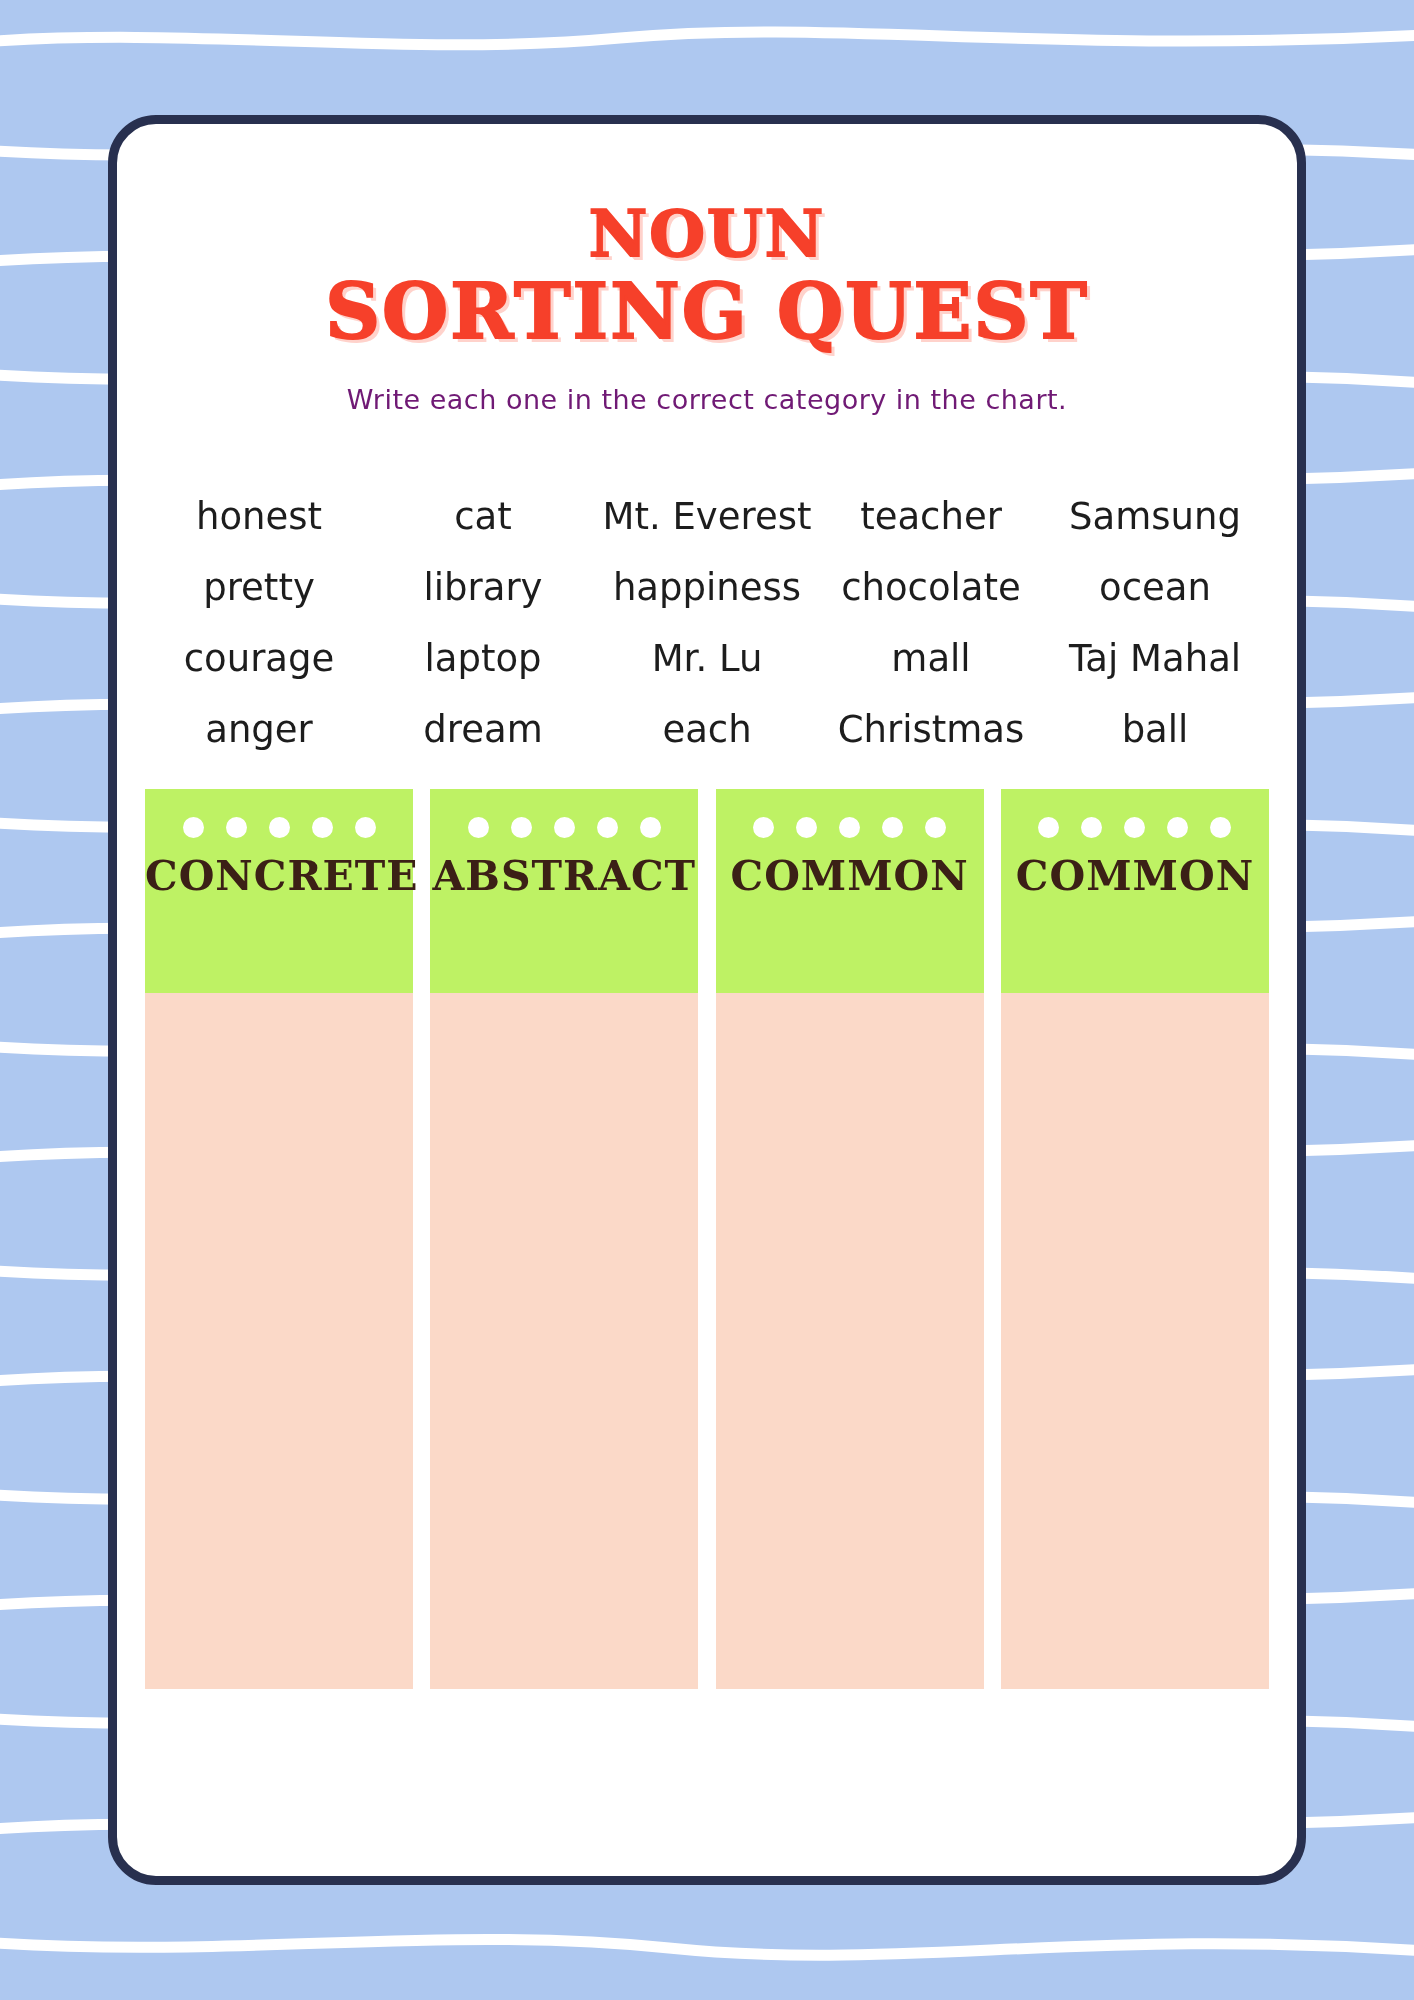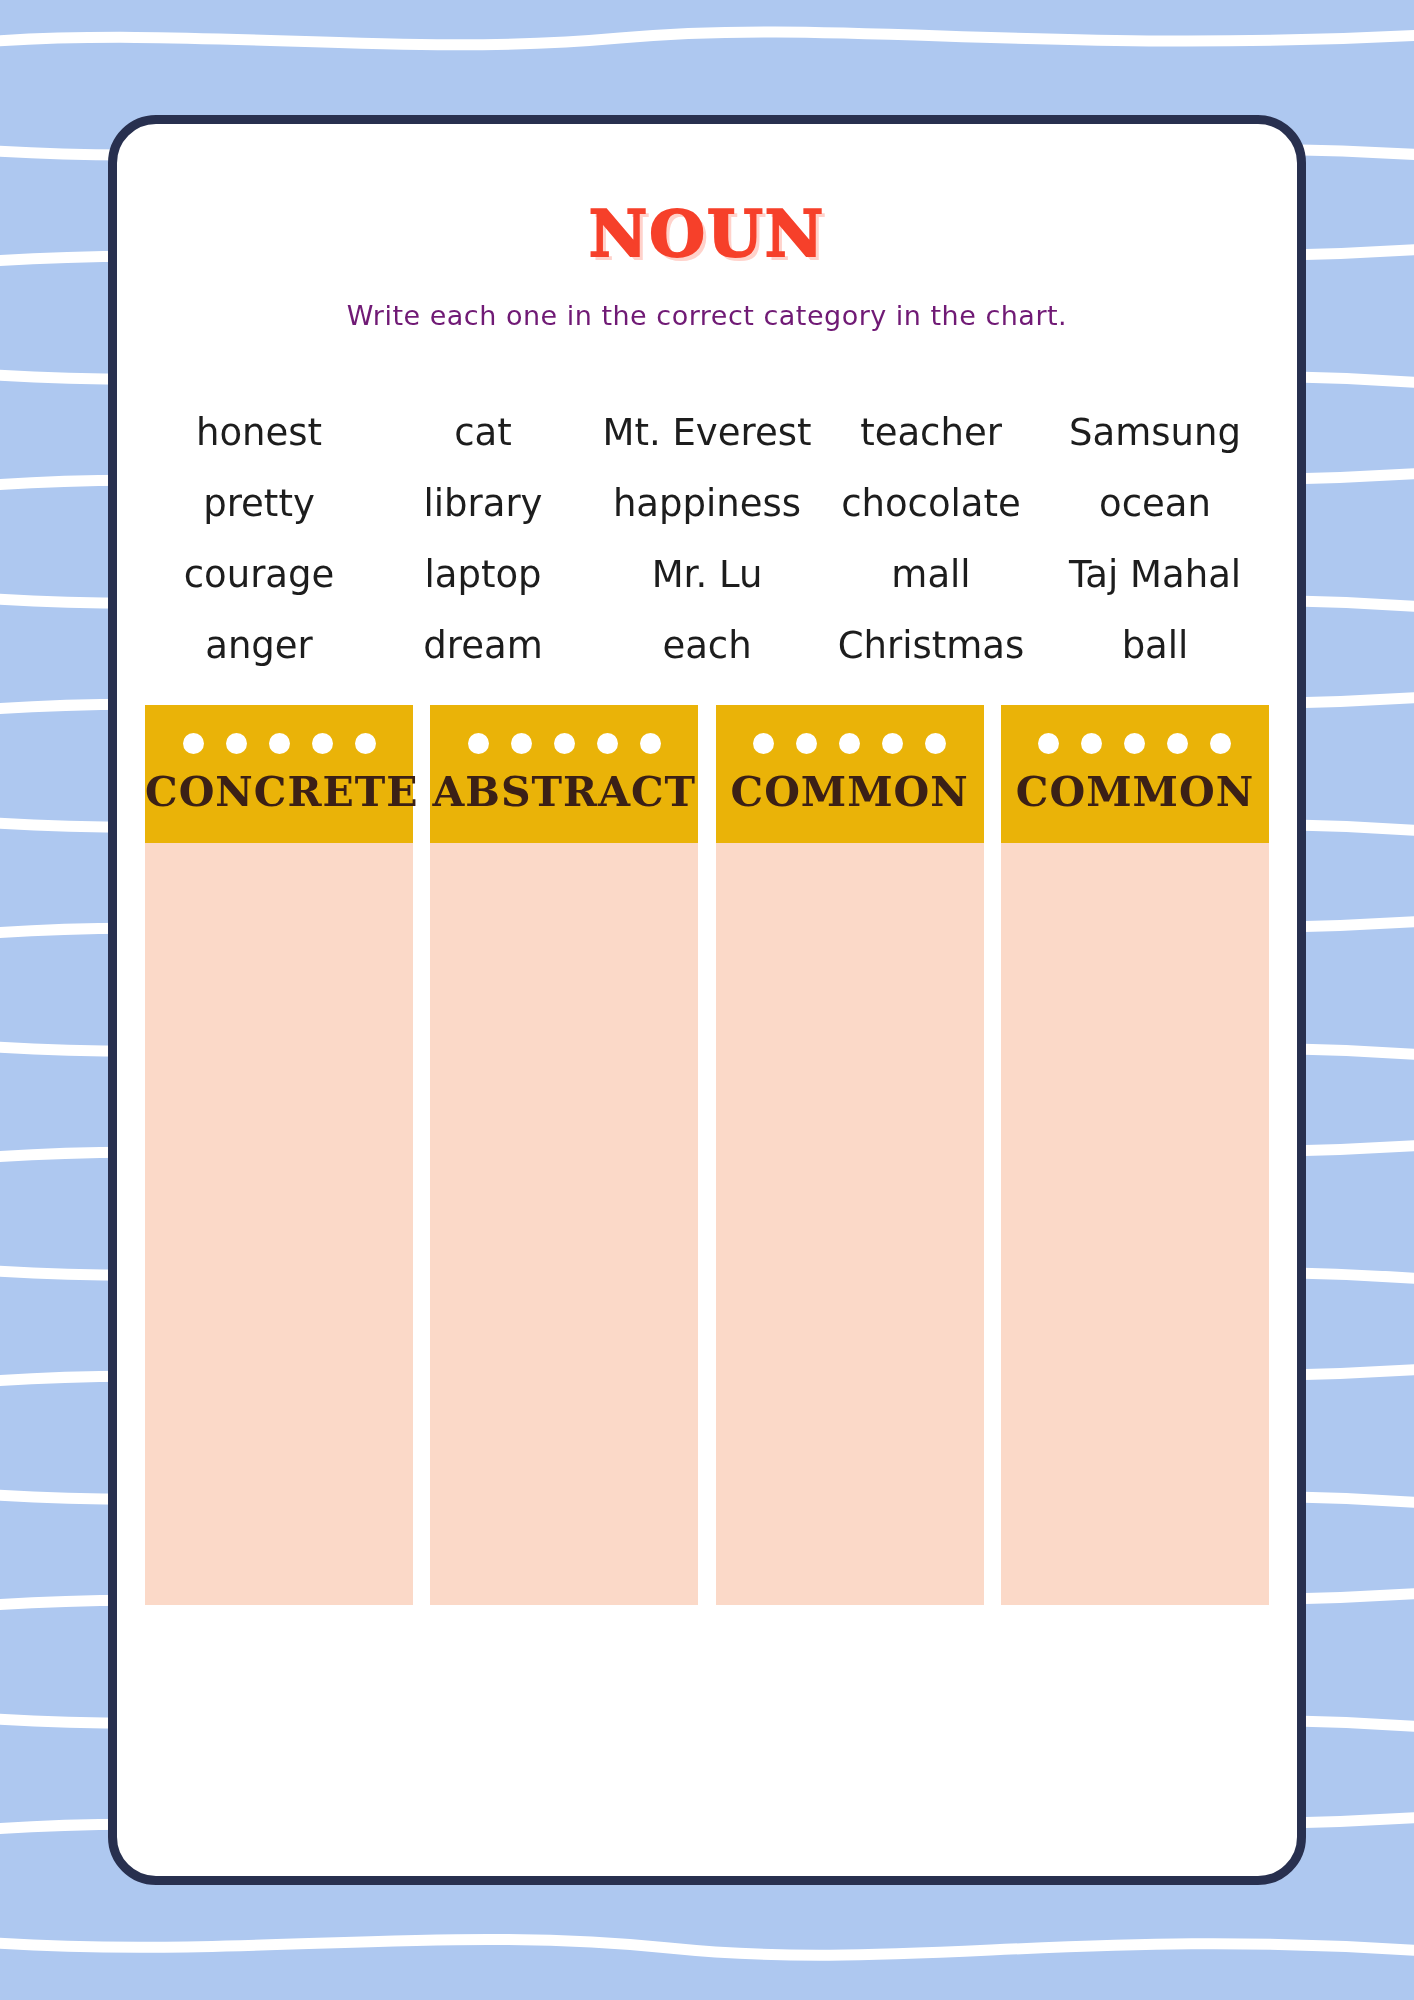--- a/index.html
+++ b/index.html
@@ -88,22 +88,22 @@
     margin: 38px 28px 0 28px;
   }
   .column {
     width: 268px;
     height: 900px;
     background: #fbd9c8;
     position: relative;
     box-sizing: border-box;
   }
   .col-head {
-    background: #eab308;
-    height: 138px;
+    background: #bef264;
+    height: 204px;
     position: relative;
   }
   .dots {
     display: flex;
     justify-content: center;
     gap: 22px;
     padding-top: 28px;
   }
   .dot {
     width: 21px;
@@ -144,20 +144,21 @@
     <path d="M-20 1718 C 239 1736, 439 1700, 673 1724 S 1087 1702, 1440 1728"></path>
     <path d="M-20 1830 C 201 1812, 411 1844, 631 1820 S 1061 1842, 1440 1816"></path>
     <path d="M-20 1942 C 235 1960, 435 1924, 669 1948 S 1083 1926, 1440 1952"></path>
   </g>
 </svg>
 
 <div id="card">
 
   <div class="title-block">
     <div class="title-line one">NOUN</div>
+    <div class="title-line two">SORTING QUEST</div>
   </div>
 
   <div class="subtitle">Write each one in the correct category in the chart.</div>
 
   <div id="wordbank">
     <div class="word-row">
       <span class="word">honest</span>
       <span class="word">cat</span>
       <span class="word">Mt. Everest</span>
       <span class="word">teacher</span>

